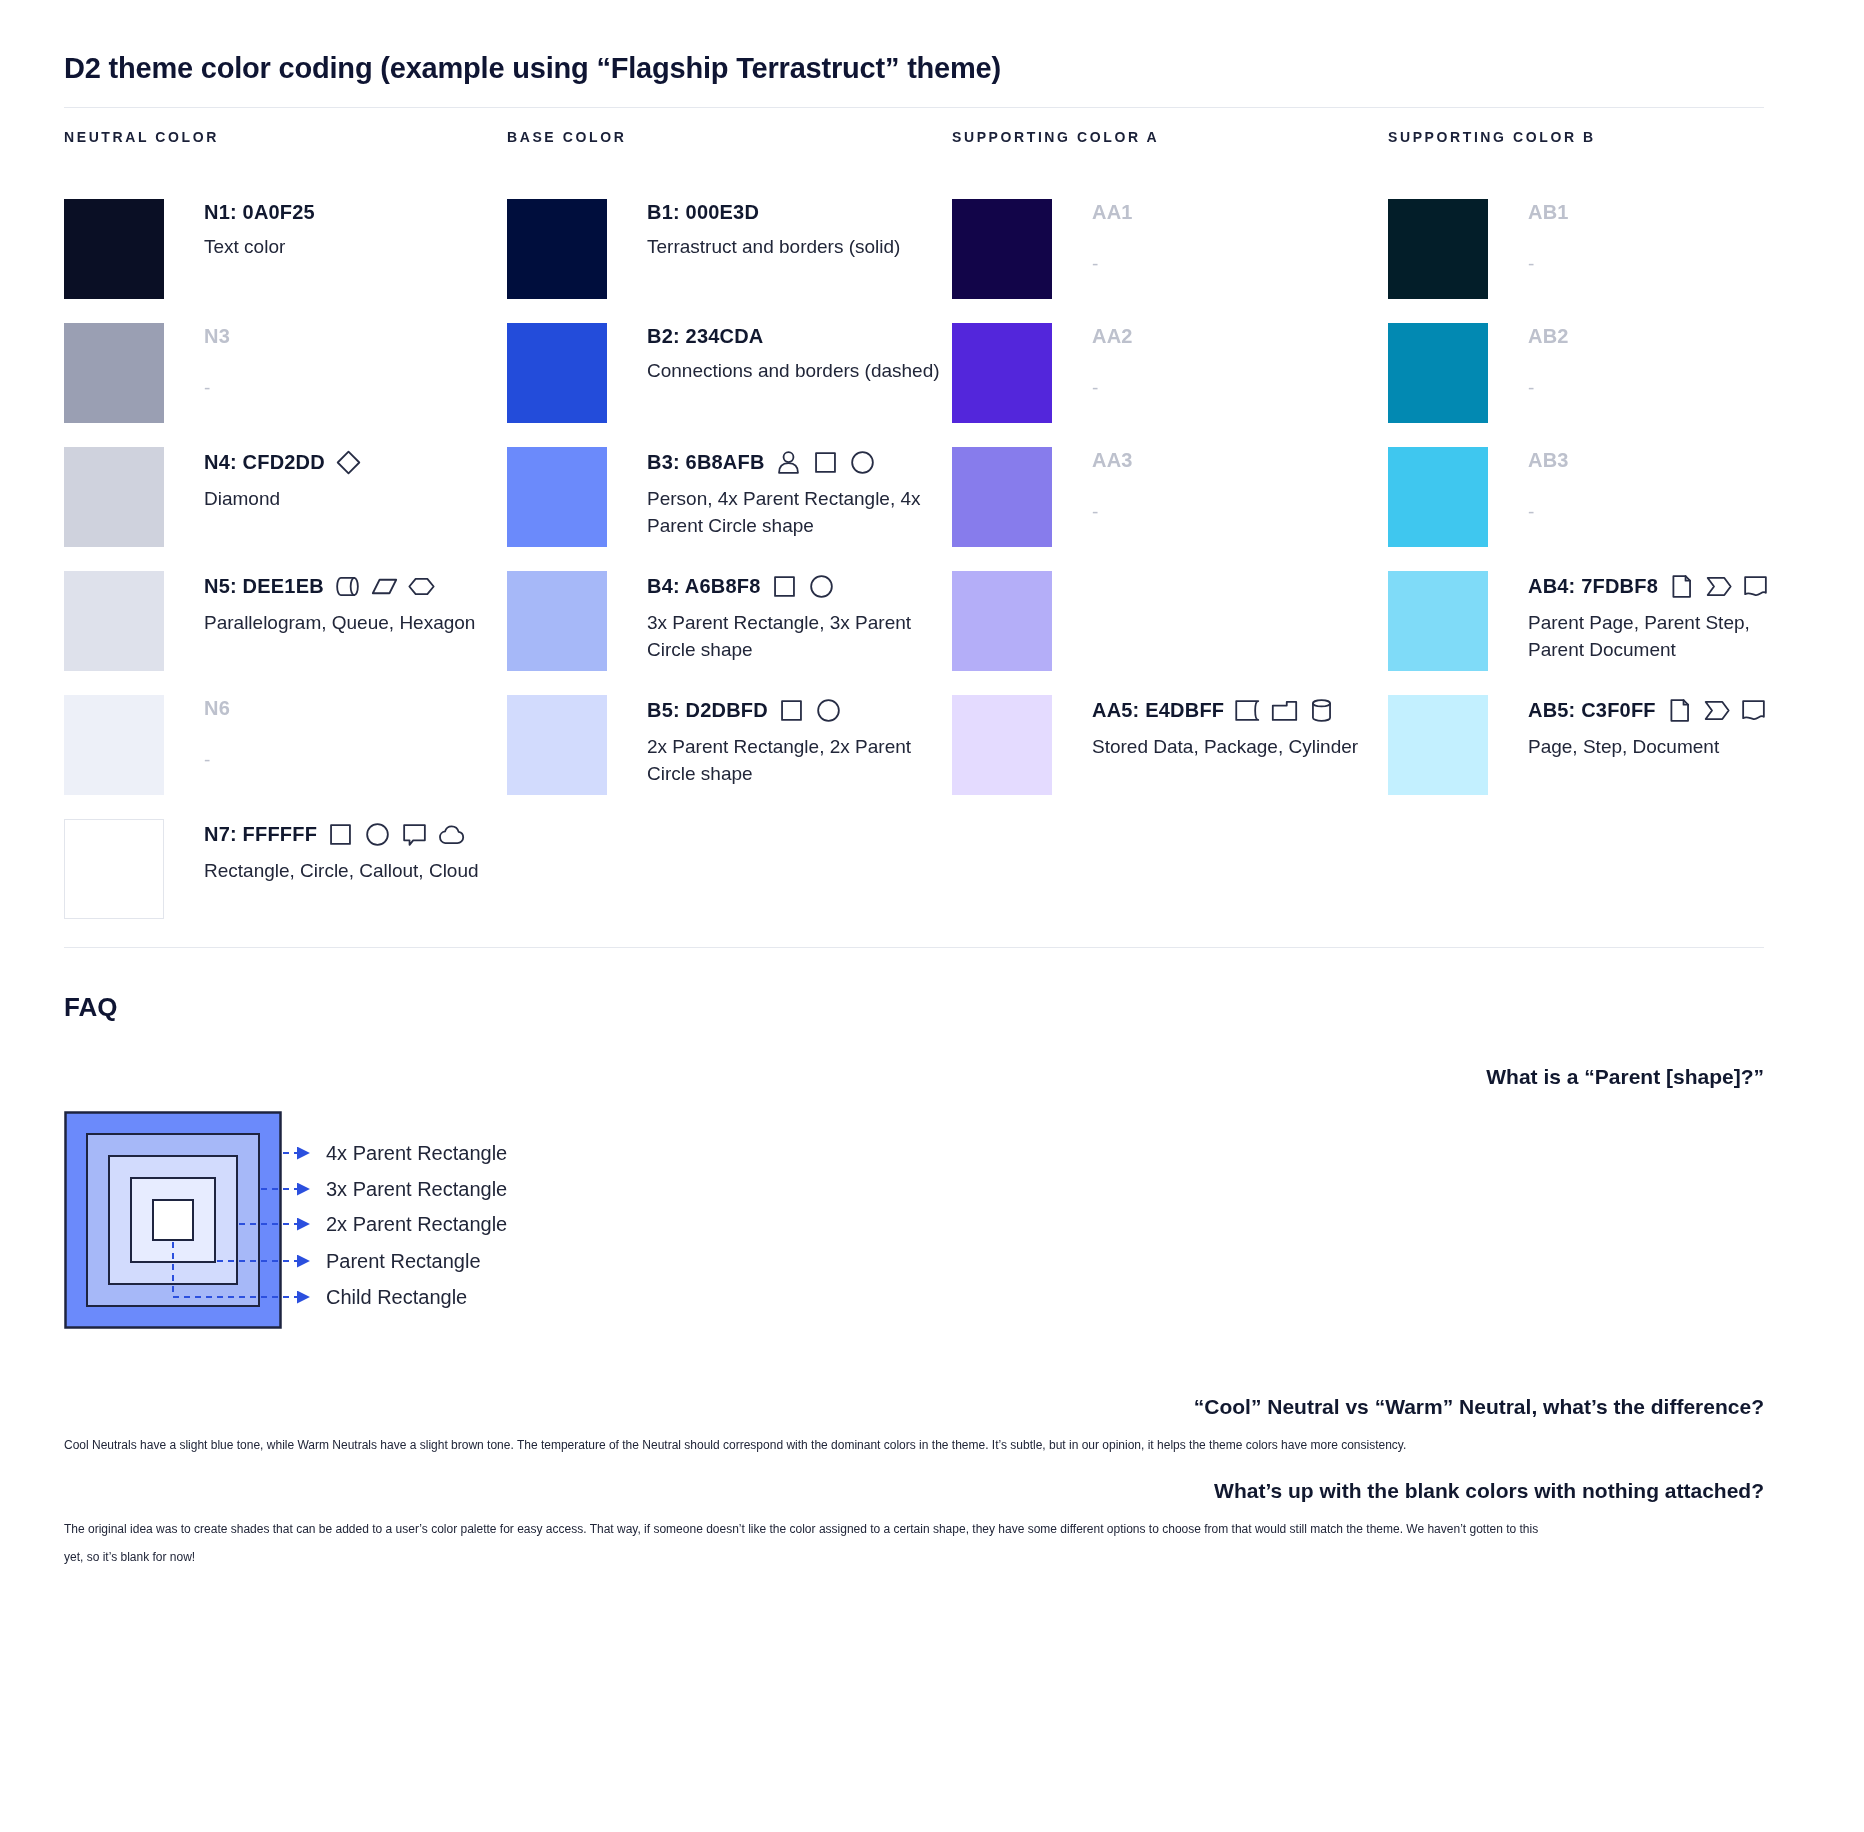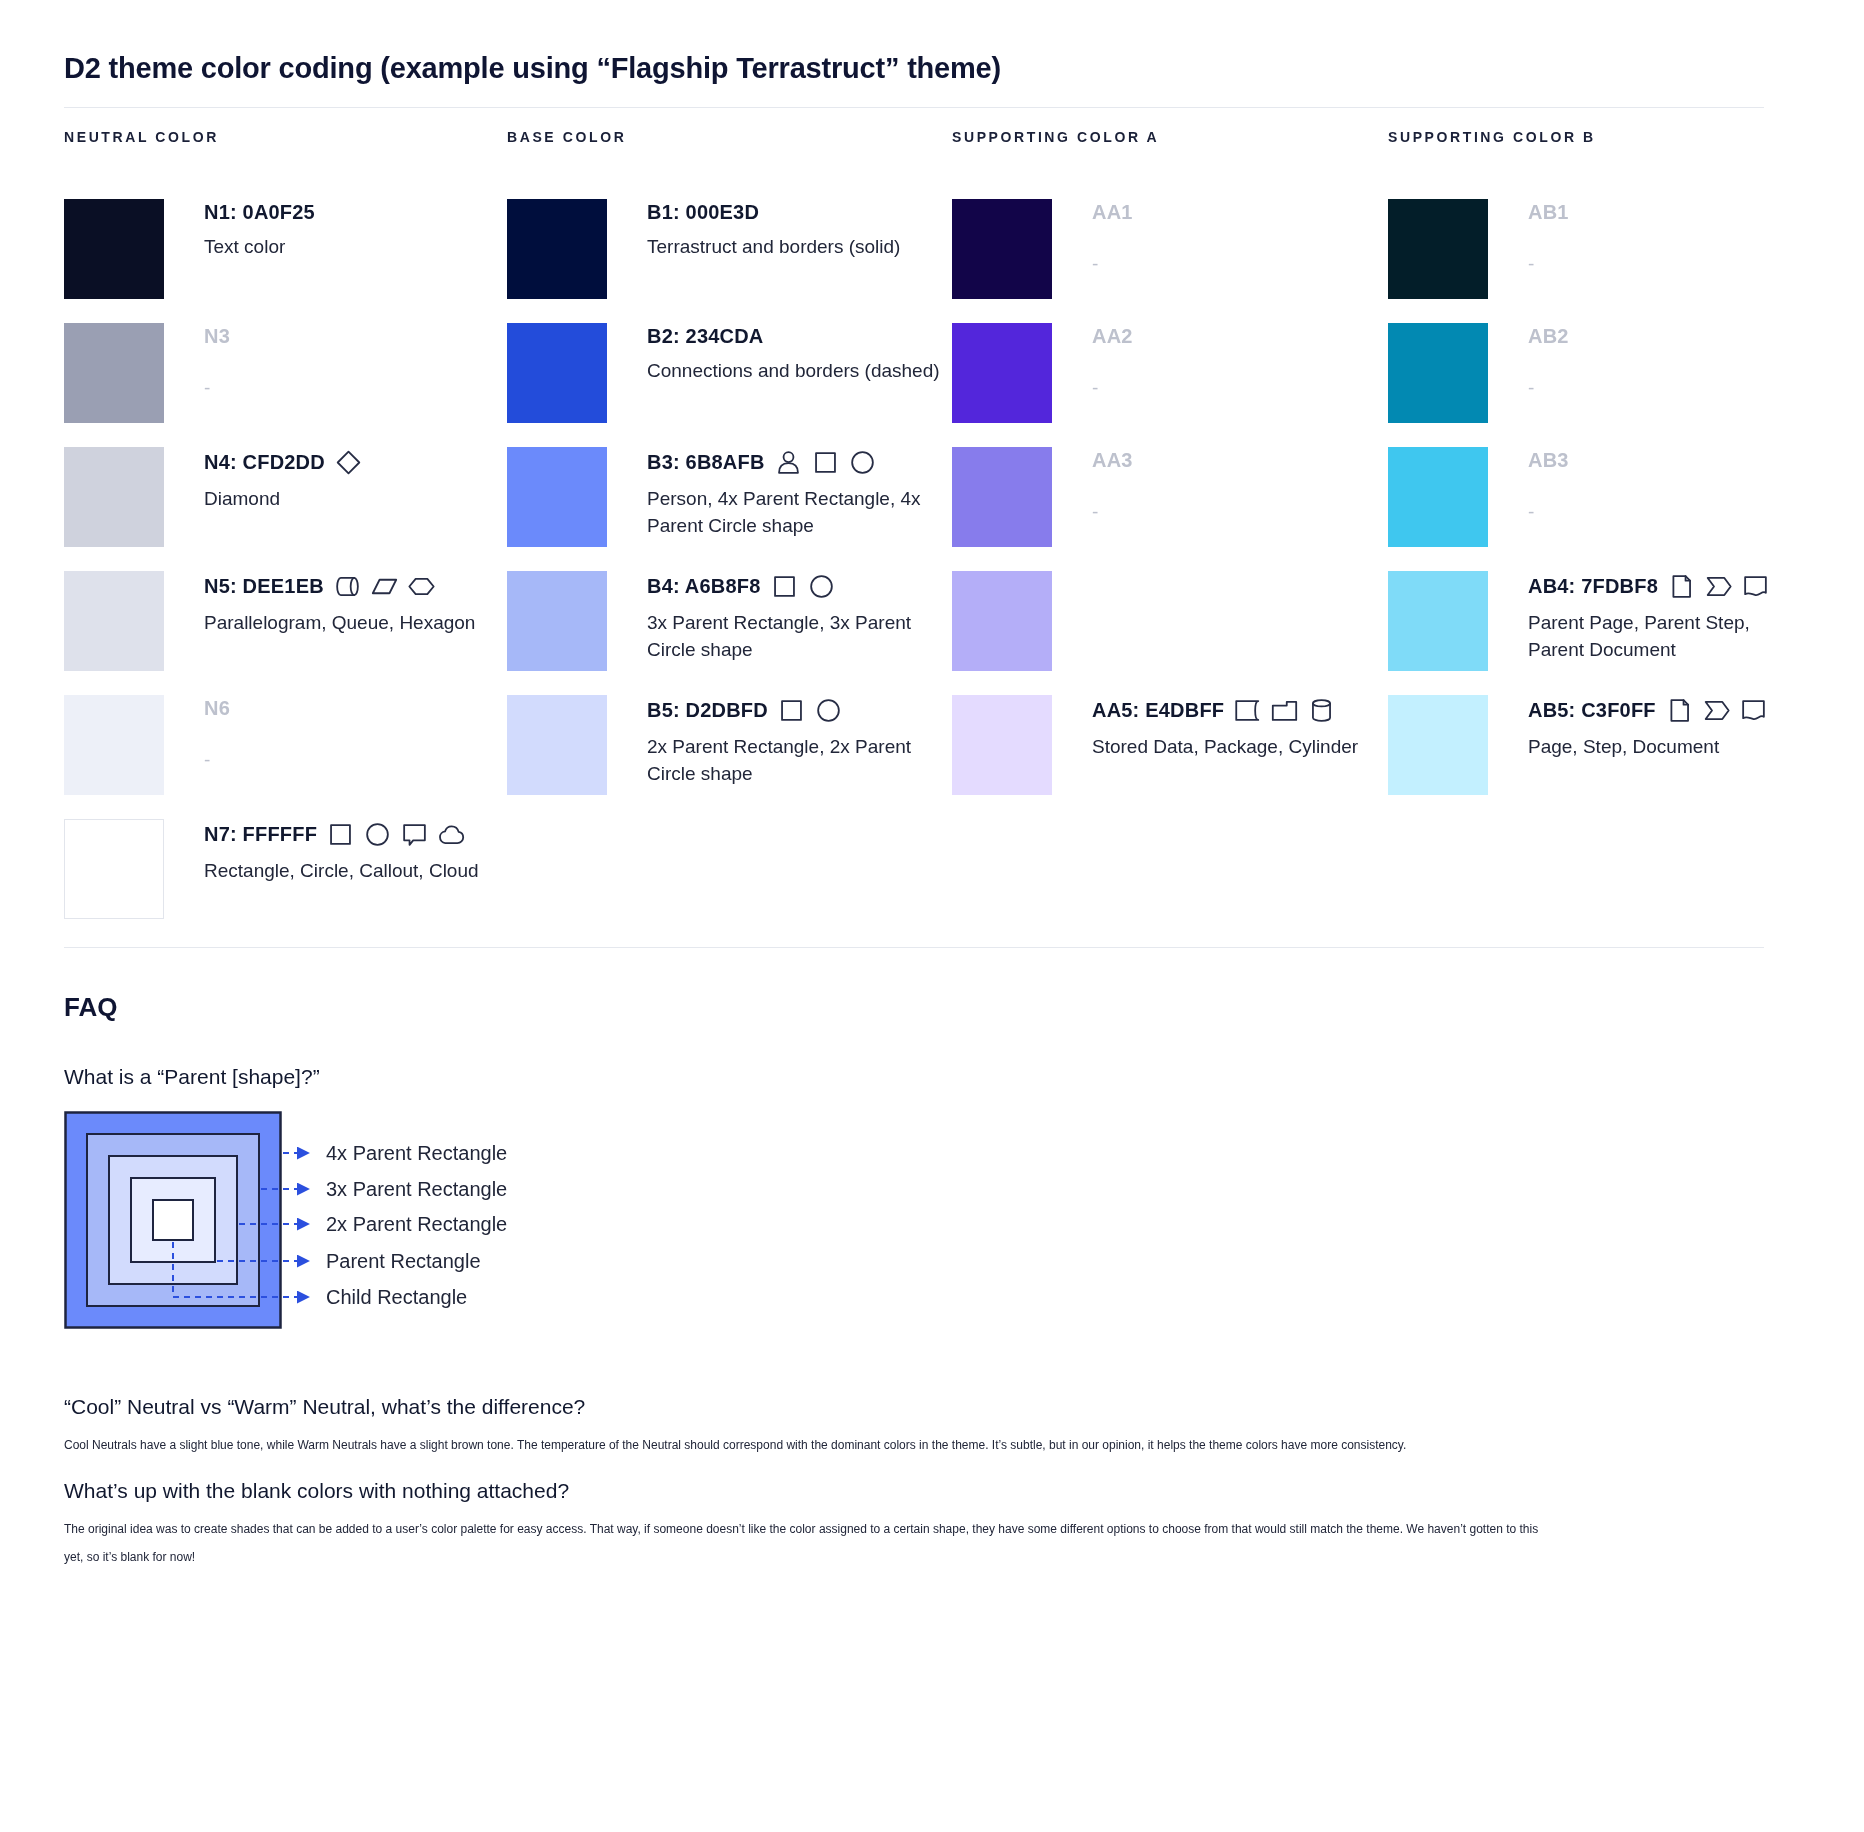--- a/index.html
+++ b/index.html
@@ -21,21 +21,21 @@
   .swatch.bordered{border:1px solid #E2E5EC;}
   .pal-info{padding-top:2px;max-width:302px;}
   .pal-titleline{display:flex;align-items:center;gap:10px;flex-wrap:nowrap;}
   .pal-name{font-size:20px;font-weight:700;color:#11182F;letter-spacing:0.2px;white-space:nowrap;}
   .pal-name.muted{color:#BDC1CD;}
   .icon{display:inline-flex;line-height:0;flex:0 0 auto;}
   .pal-desc{font-size:19px;line-height:27px;color:#212639;margin-top:9px;}
   .pal-desc.muted-desc{color:#BDC1CD;margin-top:26px;}
 
   .faq-h{font-size:26px;font-weight:700;color:#0F1533;margin:44px 0 0 0;}
-  .faq-q{font-size:21px;font-weight:400;color:#11182F;margin:42px 0 0 0;}
+  .faq-q{font-size:21px;font-weight:700;color:#11182F;margin:42px 0 0 0;text-align:right;}
   .faq-a{font-size:12px;line-height:28px;color:#212639;margin:12px 0 0 0;max-width:1480px;}
   .diagram{margin-top:22px;}
   .diagram text{font-size:20px;fill:#212639;font-family:inherit;}
   .q2{margin-top:52px;}
   .q3{margin-top:20px;}
 </style>
 </head>
 <body>
 
 <div class="page">

